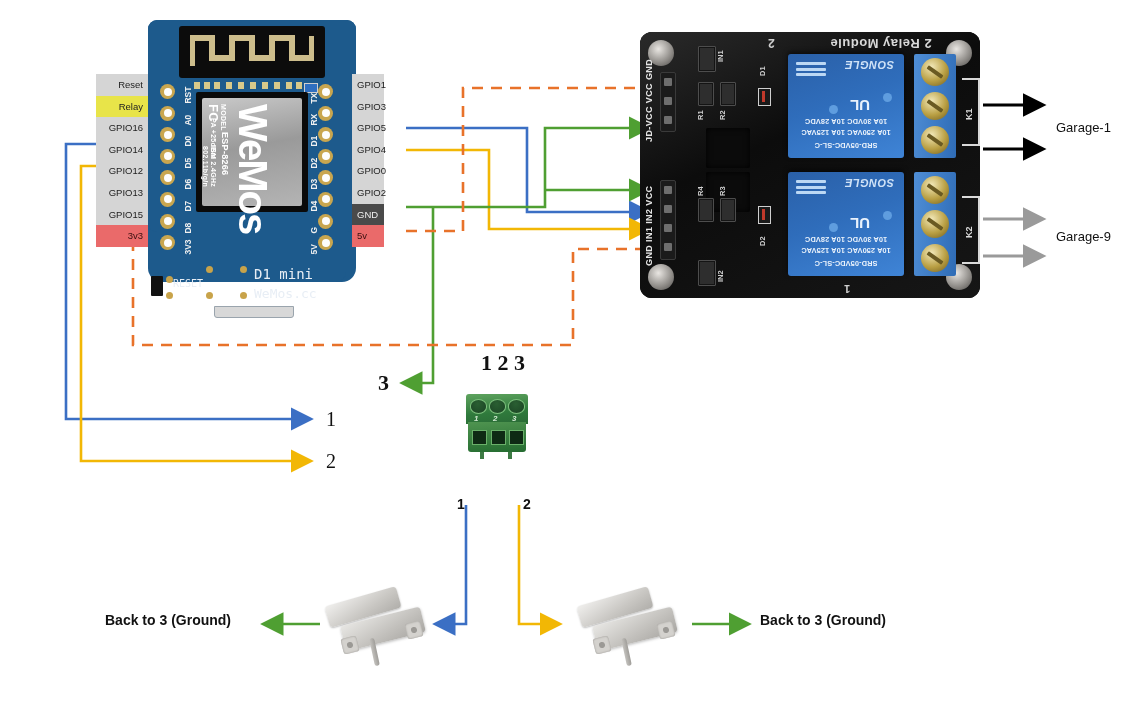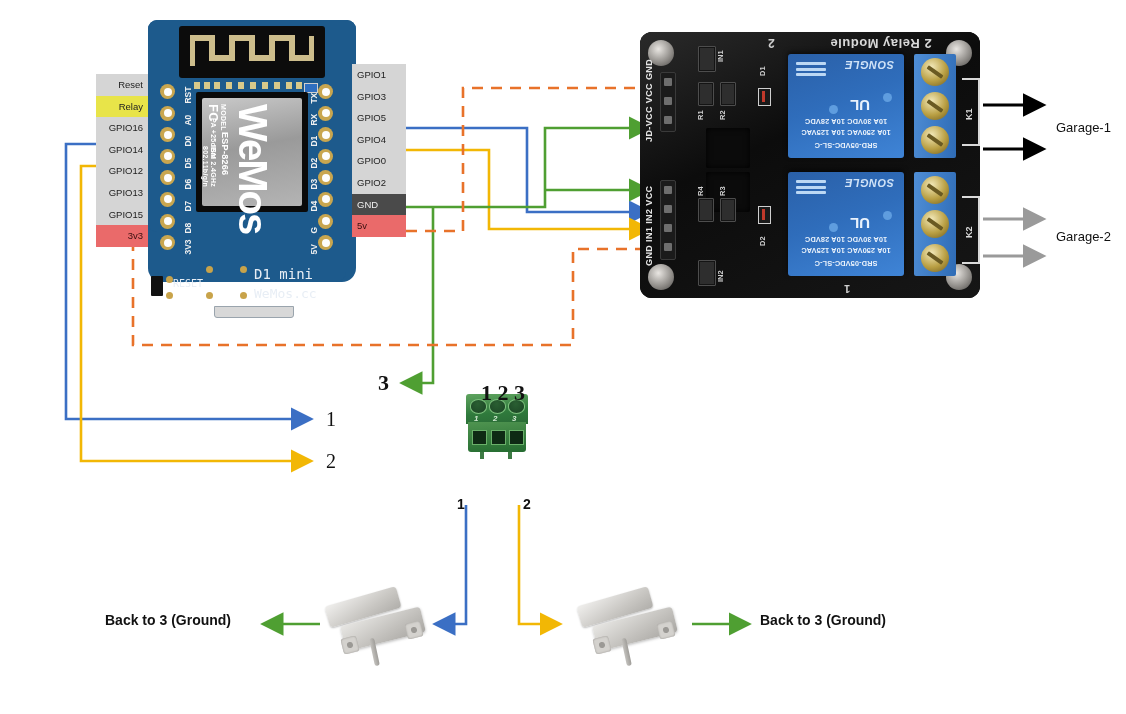--- a/index.html
+++ b/index.html
@@ -43,21 +43,21 @@
        display:flex;align-items:center;justify-content:center;margin-bottom:6.6px;}
   .pad i{display:block;width:8px;height:8px;border-radius:50%;background:#fdfdfd;}
   .silkL,.silkR{position:absolute;top:62px;font-size:8.5px;font-weight:bold;color:#f0f0f0;
                 font-family:"Liberation Sans",sans-serif;}
   .silkL{left:34px;} .silkR{left:160px;}
   .silk{height:21.6px;writing-mode:vertical-rl;text-orientation:mixed;
         transform:rotate(180deg);white-space:nowrap;line-height:12px;}
 
   
   .lblcolL{position:absolute;left:96px;top:74px;width:52px;}
-  .lblcolR{position:absolute;left:352px;top:64px;width:54px;}
+  .lblcolR{position:absolute;left:352px;top:74px;width:32px;}
   .plabel{height:21.6px;line-height:21.6px;font-size:9.5px;color:#222;
           background:#d5d5d5;box-sizing:border-box;white-space:nowrap;}
   .lblcolL .plabel{text-align:right;padding-right:5px;}
   .lblcolR .plabel{text-align:left;padding-left:5px;}
   .plabel.analog{background:#e8e449;}
   .plabel.pwr3{background:#ea6a6a;color:#3a1010;}
   .plabel.gnd{background:#4a4a4a;color:#f0f0f0;}
   .plabel.pwr5{background:#ea6a6a;color:#3a1010;}
   .esp-pad{position:absolute;width:6px;height:7px;background:#d8c98a;}
 
@@ -443,21 +443,21 @@
     <div class="tb-n" style="left:8px;">1</div>
     <div class="tb-n" style="left:27px;">2</div>
     <div class="tb-n" style="left:46px;">3</div>
     <div class="tb-bot"></div>
     <div class="tb-sq" style="left:6px;"></div>
       <div class="tb-sq" style="left:25px;"></div>
       <div class="tb-sq" style="left:43px;"></div>
     <div class="tb-leg" style="left:14px;"></div>
       <div class="tb-leg" style="left:42px;"></div>
   </div>
-  <div class="ann big" style="left:481px;top:380px;">1 2 3</div>
+  <div class="ann big" style="left:481px;top:350px;">1 2 3</div>
   <div class="ann big" style="left:378px;top:370px;">3</div>
 
   <div class="reed" style="left:320px;top:588px;">
     <div class="barA"></div>
       <div class="barB"></div>
     <div class="tabL"></div>
       <div class="tabR"></div>
       <div class="wire"></div>
   </div>
   <div class="reed" style="left:572px;top:588px;">
@@ -471,15 +471,15 @@
   <div class="ann num" style="left:326px;top:408px;">1</div>
   <div class="ann num" style="left:326px;top:450px;">2</div>
 
   <div class="ann bold12" style="left:457px;top:496px;">1</div>
   <div class="ann bold12" style="left:523px;top:496px;">2</div>
 
   <div class="ann bold12" style="left:105px;top:612px;">Back to 3 (Ground)</div>
   <div class="ann bold12" style="left:760px;top:612px;">Back to 3 (Ground)</div>
 
   <div class="ann gar" style="left:1056px;top:120px;">Garage-1</div>
-  <div class="ann gar" style="left:1056px;top:229px;">Garage-2</div>
+  <div class="ann gar" style="left:1056px;top:229px;">Garage-9</div>
 
 </div>
 
 </body></html>

